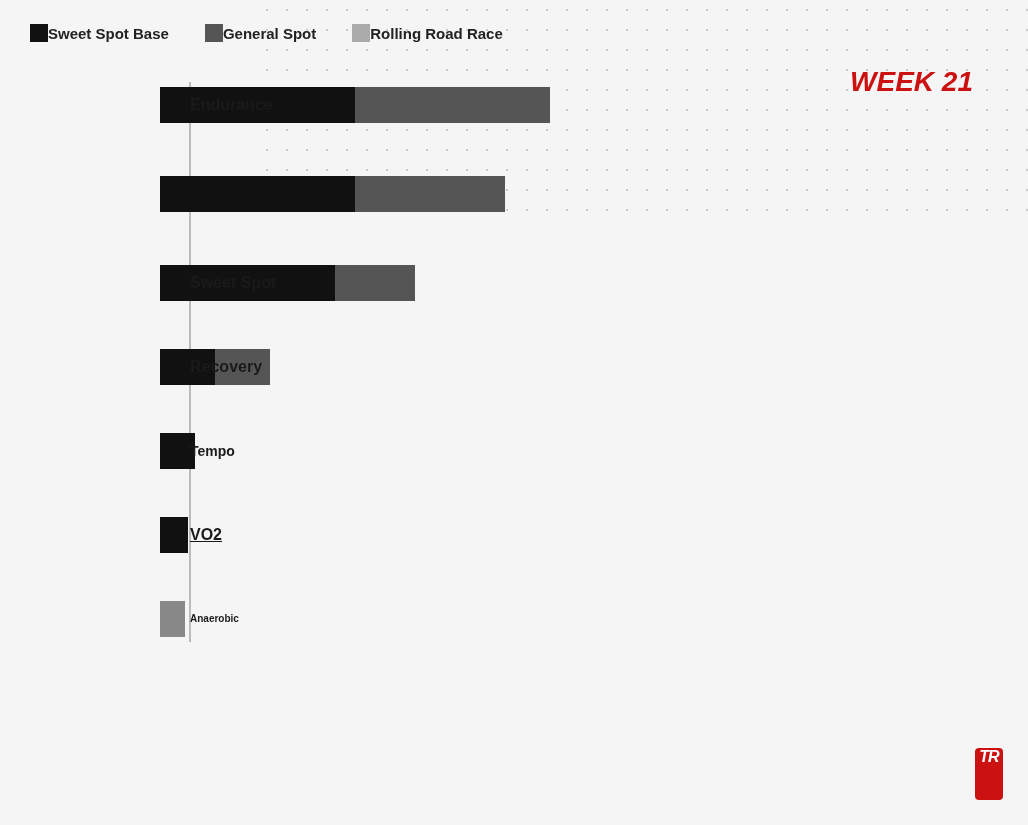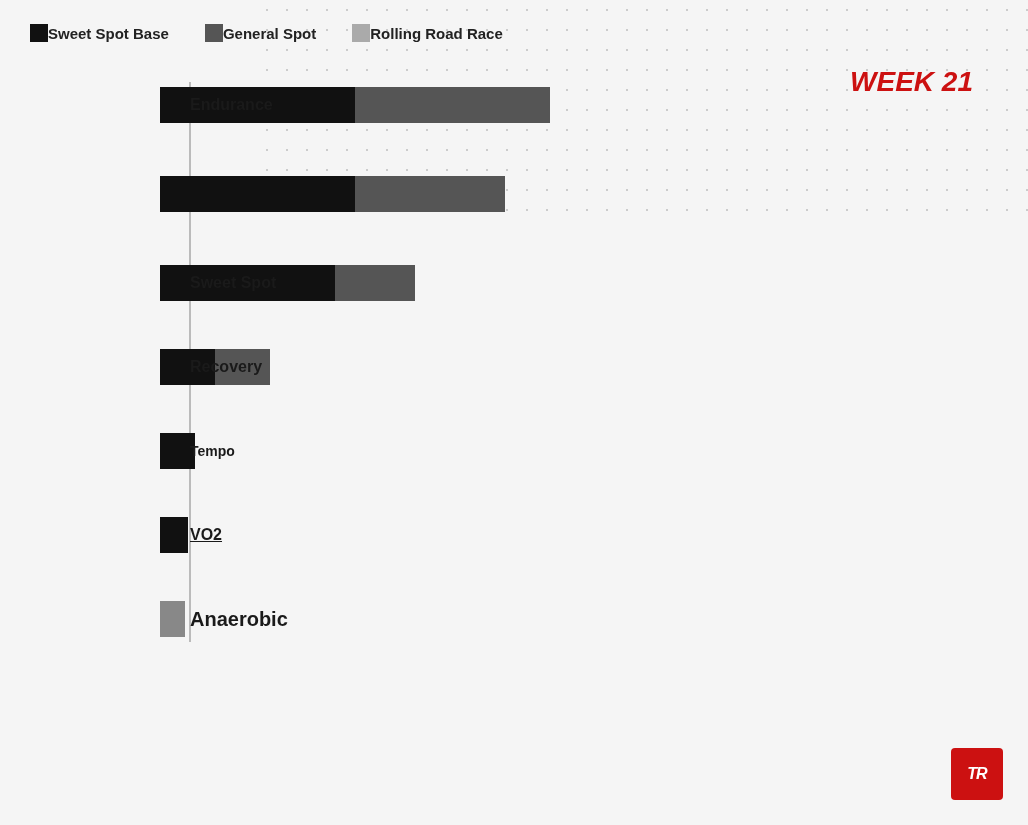--- a/index.html
+++ b/index.html
@@ -127,25 +127,24 @@
       bottom: 0;
       width: 2px;
       background: #bbb;
     }
 
     
     .tr-logo {
       position: absolute;
       bottom: 25px;
       right: 25px;
-      width: 52px;
+      width: 28px;
       height: 52px;
       background: #cc1111;
       display: flex;
-      align-items: center;
       justify-content: center;
       border-radius: 4px;
     }
 
     .tr-logo-text {
       color: #fff;
       font-size: 16px;
       font-weight: 900;
       font-style: italic;
       letter-spacing: -1px;
@@ -217,21 +216,21 @@
   </div>
 
   <div class="chart-row" style="position:relative; height:46px; display:flex; align-items:center;">
     <span class="row-label" style="font-size:16px; font-weight:800; color:#1a1a1a;text-decoration:underline;">VO2</span>
     <div class="bar-group">
       <div class="bar-segment" style="width:28px; background:#111111;"></div>
     </div>
   </div>
 
   <div class="chart-row" style="position:relative; height:46px; display:flex; align-items:center;">
-    <span class="row-label" style="font-size:20px; font-weight:800; color:#1a1a1a;">Anaerobic</span>
+    <span class="row-label" style="font-size:10px; font-weight:800; color:#1a1a1a;">Anaerobic</span>
     <div class="bar-group">
       <div class="bar-segment" style="width:25px; background:#888888;"></div>
     </div>
   </div>
 </div>
 
 <div class="tr-logo">
   <span class="tr-logo-text">TR</span>
 </div>
 

